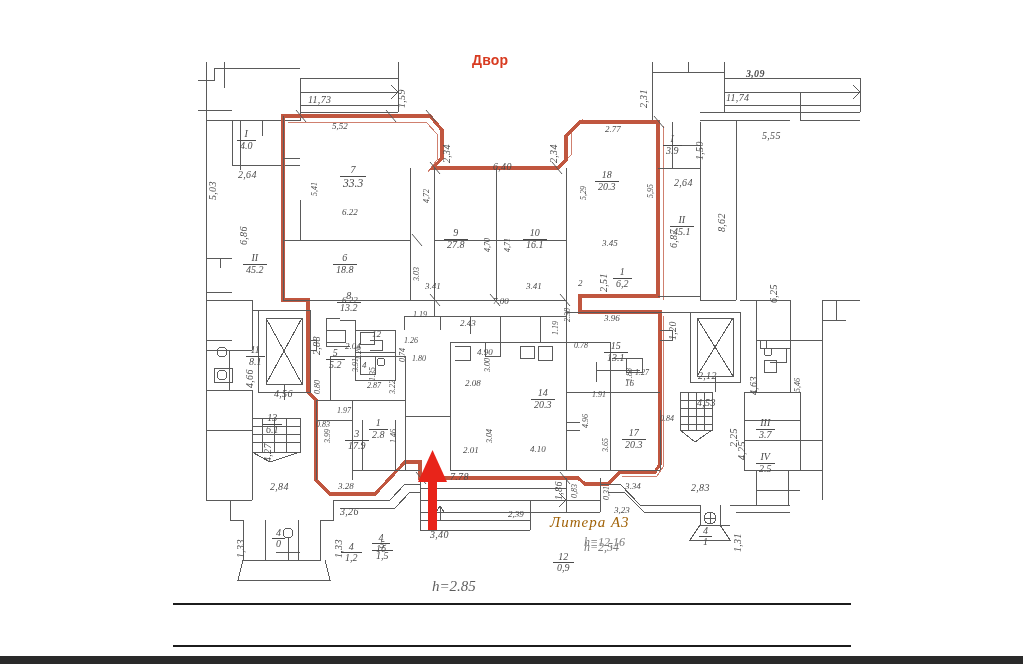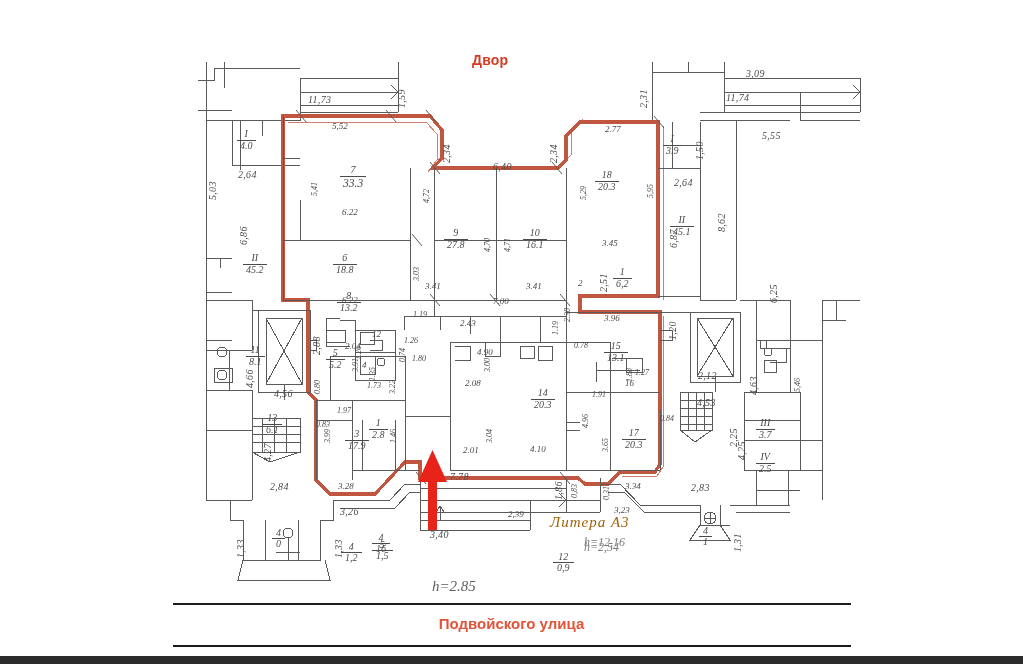--- a/index.html
+++ b/index.html
@@ -462,40 +462,40 @@
   </div>
   <div class="frac" style="left:699px;top:526px;">
     <span class="n">4</span>
       <span class="d">1</span>
   </div>
 
   <div class="lbl dim" style="left:308px;top:94px;">11,73</div>
   <div class="lbl dim9" style="left:332px;top:121px;">5,52</div>
   <div class="lbl dim" style="left:493px;top:161px;">6,40</div>
   <div class="lbl dim9" style="left:605px;top:124px;">2.77</div>
-  <div class="lbl dim" style="left:746px;top:68px;">3,09</div>
+  <div class="lbl dim" style="left:746px;top:68px;font-weight:bold;">3,09</div>
   <div class="lbl dim" style="left:726px;top:92px;">11,74</div>
   <div class="lbl dim" style="left:762px;top:130px;">5,55</div>
   <div class="lbl dim" style="left:238px;top:169px;">2,64</div>
   <div class="lbl dim" style="left:674px;top:177px;">2,64</div>
   <div class="lbl dim9" style="left:342px;top:207px;">6.22</div>
   <div class="lbl dim9" style="left:342px;top:295px;">6.22</div>
   <div class="lbl dim9" style="left:602px;top:238px;">3.45</div>
   <div class="lbl dim9" style="left:345px;top:310px;margin-top:31px;">2.04</div>
   <div class="lbl dim8" style="left:413px;top:310px;">1.19</div>
   <div class="lbl dim9" style="left:425px;top:281px;">3.41</div>
   <div class="lbl dim9" style="left:526px;top:281px;">3.41</div>
   <div class="lbl dim9" style="left:493px;top:296px;">7.00</div>
   <div class="lbl dim9" style="left:477px;top:307px;margin-top:40px;">4.90</div>
   <div class="lbl dim9" style="left:460px;top:318px;">2.43</div>
   <div class="lbl dim9" style="left:604px;top:313px;">3.96</div>
   <div class="lbl dim8" style="left:404px;top:336px;">1.26</div>
   <div class="lbl dim8" style="left:412px;top:354px;">1.80</div>
   <div class="lbl dim9" style="left:465px;top:378px;">2.08</div>
-  <div class="lbl dim8" style="left:367px;top:381px;">1.73</div>
+  <div class="lbl dim8" style="left:367px;top:381px;">2.87</div>
   <div class="lbl dim8" style="left:574px;top:341px;">0.78</div>
   <div class="lbl dim8" style="left:635px;top:368px;">1.27</div>
   <div class="lbl dim8" style="left:592px;top:390px;">1.91</div>
   <div class="lbl dim9" style="left:463px;top:445px;">2.01</div>
   <div class="lbl dim9" style="left:530px;top:444px;">4.10</div>
   <div class="lbl dim8" style="left:337px;top:406px;">1.97</div>
   <div class="lbl dim" style="left:274px;top:388px;">4,56</div>
   <div class="lbl dim" style="left:270px;top:481px;">2,84</div>
   <div class="lbl dim9" style="left:338px;top:481px;">3.28</div>
   <div class="lbl dim" style="left:340px;top:506px;">3,26</div>
@@ -557,17 +557,16 @@
   <div class="lbl dim8 vert" style="left:625px;top:382px;">1.88</div>
   <div class="lbl dim vert" style="left:768px;top:303px;">6,25</div>
   <div class="lbl dim vert" style="left:728px;top:447px;">2,25</div>
 
   <div class="litera" style="left:550px;top:514px;">Литера А3</div>
   <div class="hsm" style="left:584px;top:535px;">h=12,16</div>
   <div class="hsm" style="left:584px;top:540px;">h=2,54</div>
   <div class="hnote" style="left:432px;top:578px;">h=2.85</div>
 
   <div class="hline" style="left:173px;top:603px;width:678px;height:2px;"></div>
-  <div class="street">Подвойского улица</div>
   <div class="hline" style="left:173px;top:645px;width:678px;height:2px;"></div>
   <div class="bot-strip"></div>
 
 </div>
 
 </body></html>

